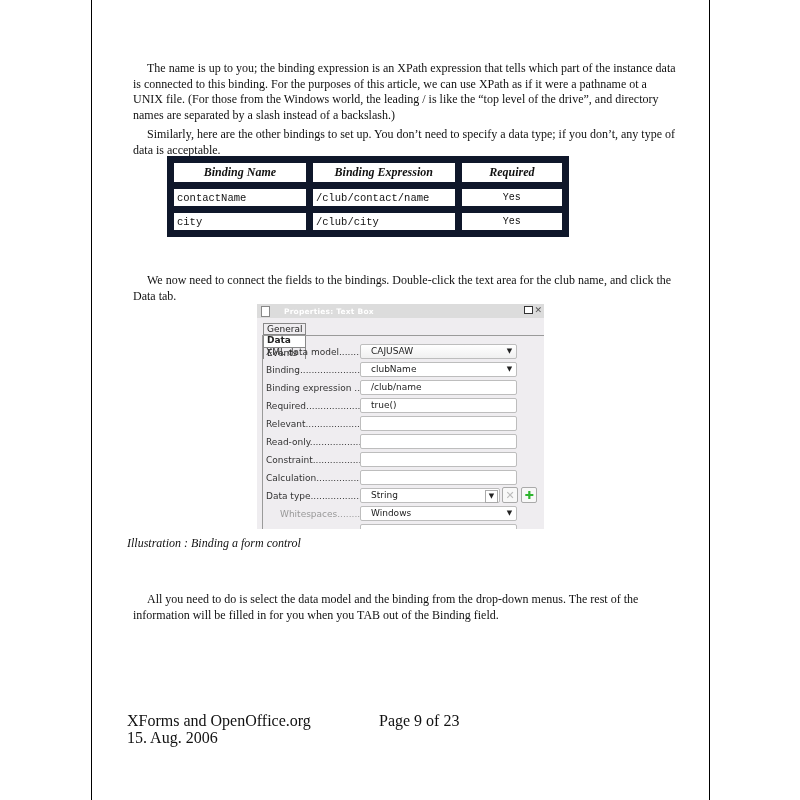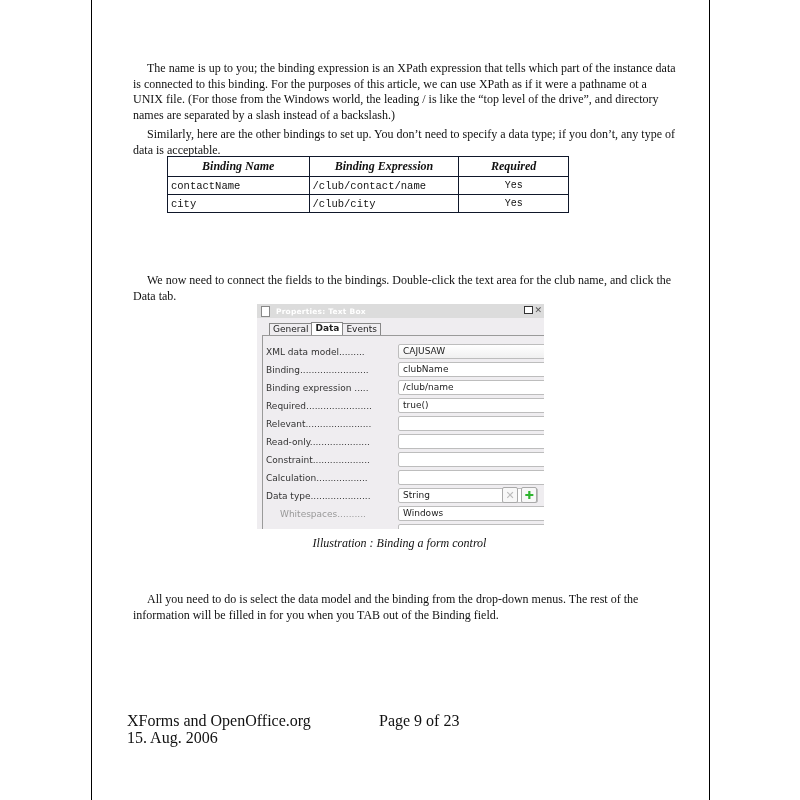--- a/index.html
+++ b/index.html
@@ -17,78 +17,78 @@
     #p1 { top: 55px; }
     #p2 { top: 121px; }
     #p3 { top: 267px; }
     #p4 { top: 586px; }
 
     table.bindings {
       position: absolute; left: 167px; top: 156px; width: 402px;
       border-collapse: collapse; font-size: 11px;
     }
     table.bindings th, table.bindings td {
-      border: 1px solid #0f172a; padding: 0 3px; height: 17px;
+      border: 7px solid #0f172a; padding: 0 3px; height: 17px;
     }
     table.bindings th {
       font-family: "Liberation Serif", serif; font-style: italic; font-weight: bold;
       font-size: 12px; text-align: center; height: 19px;
     }
     table.bindings td.mono { font-family: "Liberation Mono", "DejaVu Sans Mono", monospace; font-size: 10.5px; }
     table.bindings td.req { text-align: center; font-family: Liberation Mono, monospace; font-size: 10px; }
     col.c1 { width: 142px; } col.c2 { width: 150px; } col.c3 { width: 110px; }
 
     
     .dialog {
       position: absolute; left: 257px; top: 304px; width: 287px; height: 225px;
       background: #efedf0; overflow: hidden;
       font-family: "DejaVu Sans", "Liberation Sans", sans-serif; font-size: 9px; color: #222;
     }
     .dlg-title {
-      height: 14px; background: #dcdcdc; display: flex; align-items: center; position: relative;
+      height: 14px; background: #dcdcdc; display: flex; align-items: center; position: relative; gap: 8px;
     }
     .dlg-title .icon-doc { width: 7px; height: 9px; margin-left: 4px; border: 1px solid #888; background: #fff; }
     .dlg-title .title { color: #fff; font-size: 7.5px; font-weight: bold; margin-left: 6px; letter-spacing: 0.2px; }
     .dlg-title .btns { position: absolute; right: 2px; top: 2px; display: flex; gap: 1px; }
     .dlg-title .btn-max { width: 7px; height: 6px; border: 1px solid #333; background: #fff; }
     .dlg-title .btn-close { font-size: 9px; line-height: 8px; color: #555; }
-    .tabs { position: absolute; left: 12px; top: 19px; display: flex; }
+    .tabs { position: absolute; left: 6px; top: 19px; display: flex; flex-direction: column; }
     .tab {
       border: 1px solid #888; border-bottom: none; background: #efedf0; padding: 0 3px;
       font-size: 9px; line-height: 11px; height: 11px; margin-right: -1px;
     }
     .tab.active { background: #fff; font-weight: bold; height: 12px; margin-top: -1px; }
     .tab-panel {
       position: absolute; left: 5px; top: 31px; width: 290px; height: 200px;
       border-left: 1px solid #9a9a9a; border-top: 1px solid #9a9a9a;
     }
     .row { position: absolute; left: 3px; height: 16px; width: 270px; }
     .row .lbl { position: absolute; left: 0; top: 3px; font-size: 9px; color: #333; white-space: nowrap; }
     .row .lbl.dim { color: #999; left: 14px; }
     .row .fld {
       position: absolute; left: 94px; top: 0; width: 157px; height: 15px;
       background: #fff; border: 1px solid #bdbdbd; border-radius: 2px; box-sizing: border-box;
-      font-size: 9px; padding-left: 4px; line-height: 13px; color: #222; margin-left: 38px;
+      font-size: 9px; padding-left: 10px; line-height: 13px; color: #222;
     }
     .row .fld.combo { background: linear-gradient(#fff, #f0f0f0); }
     .row .fld .arrow {
       position: absolute; right: 1px; top: 1px; width: 11px; height: 11px;
       display: flex; align-items: center; justify-content: center; font-size: 7px; color: #222;
     }
     .row .fld.narrow { width: 140px; }
     .row .fld.narrow .arrow { border: 1px solid #aaa; background: #fff; }
     .sq-btn {
       position: absolute; top: -1px; width: 14px; height: 14px; border: 1px solid #aaa; border-radius: 2px;
       background: #f8f8f8; display: flex; align-items: center; justify-content: center; font-size: 11px; font-weight: bold;
     }
     .sq-btn.del { left: 236px; color: #bbb; }
     .sq-btn.add { left: 255px; color: #2fb52f; }
 
     .caption {
-      position: absolute; left: 127px; width: 545px; top: 536px; text-align: center;
+      position: absolute; left: 127px; width: 545px; top: 536px; 
       font-style: italic; font-size: 12px;
     }
     .footer { position: absolute; font-size: 16px; }
     #f-title { left: 127px; top: 712px; }
     #f-page { left: 379px; top: 712px; }
     #f-date { left: 127px; top: 729px; }
   </style>
 </head>
 <body>
 

